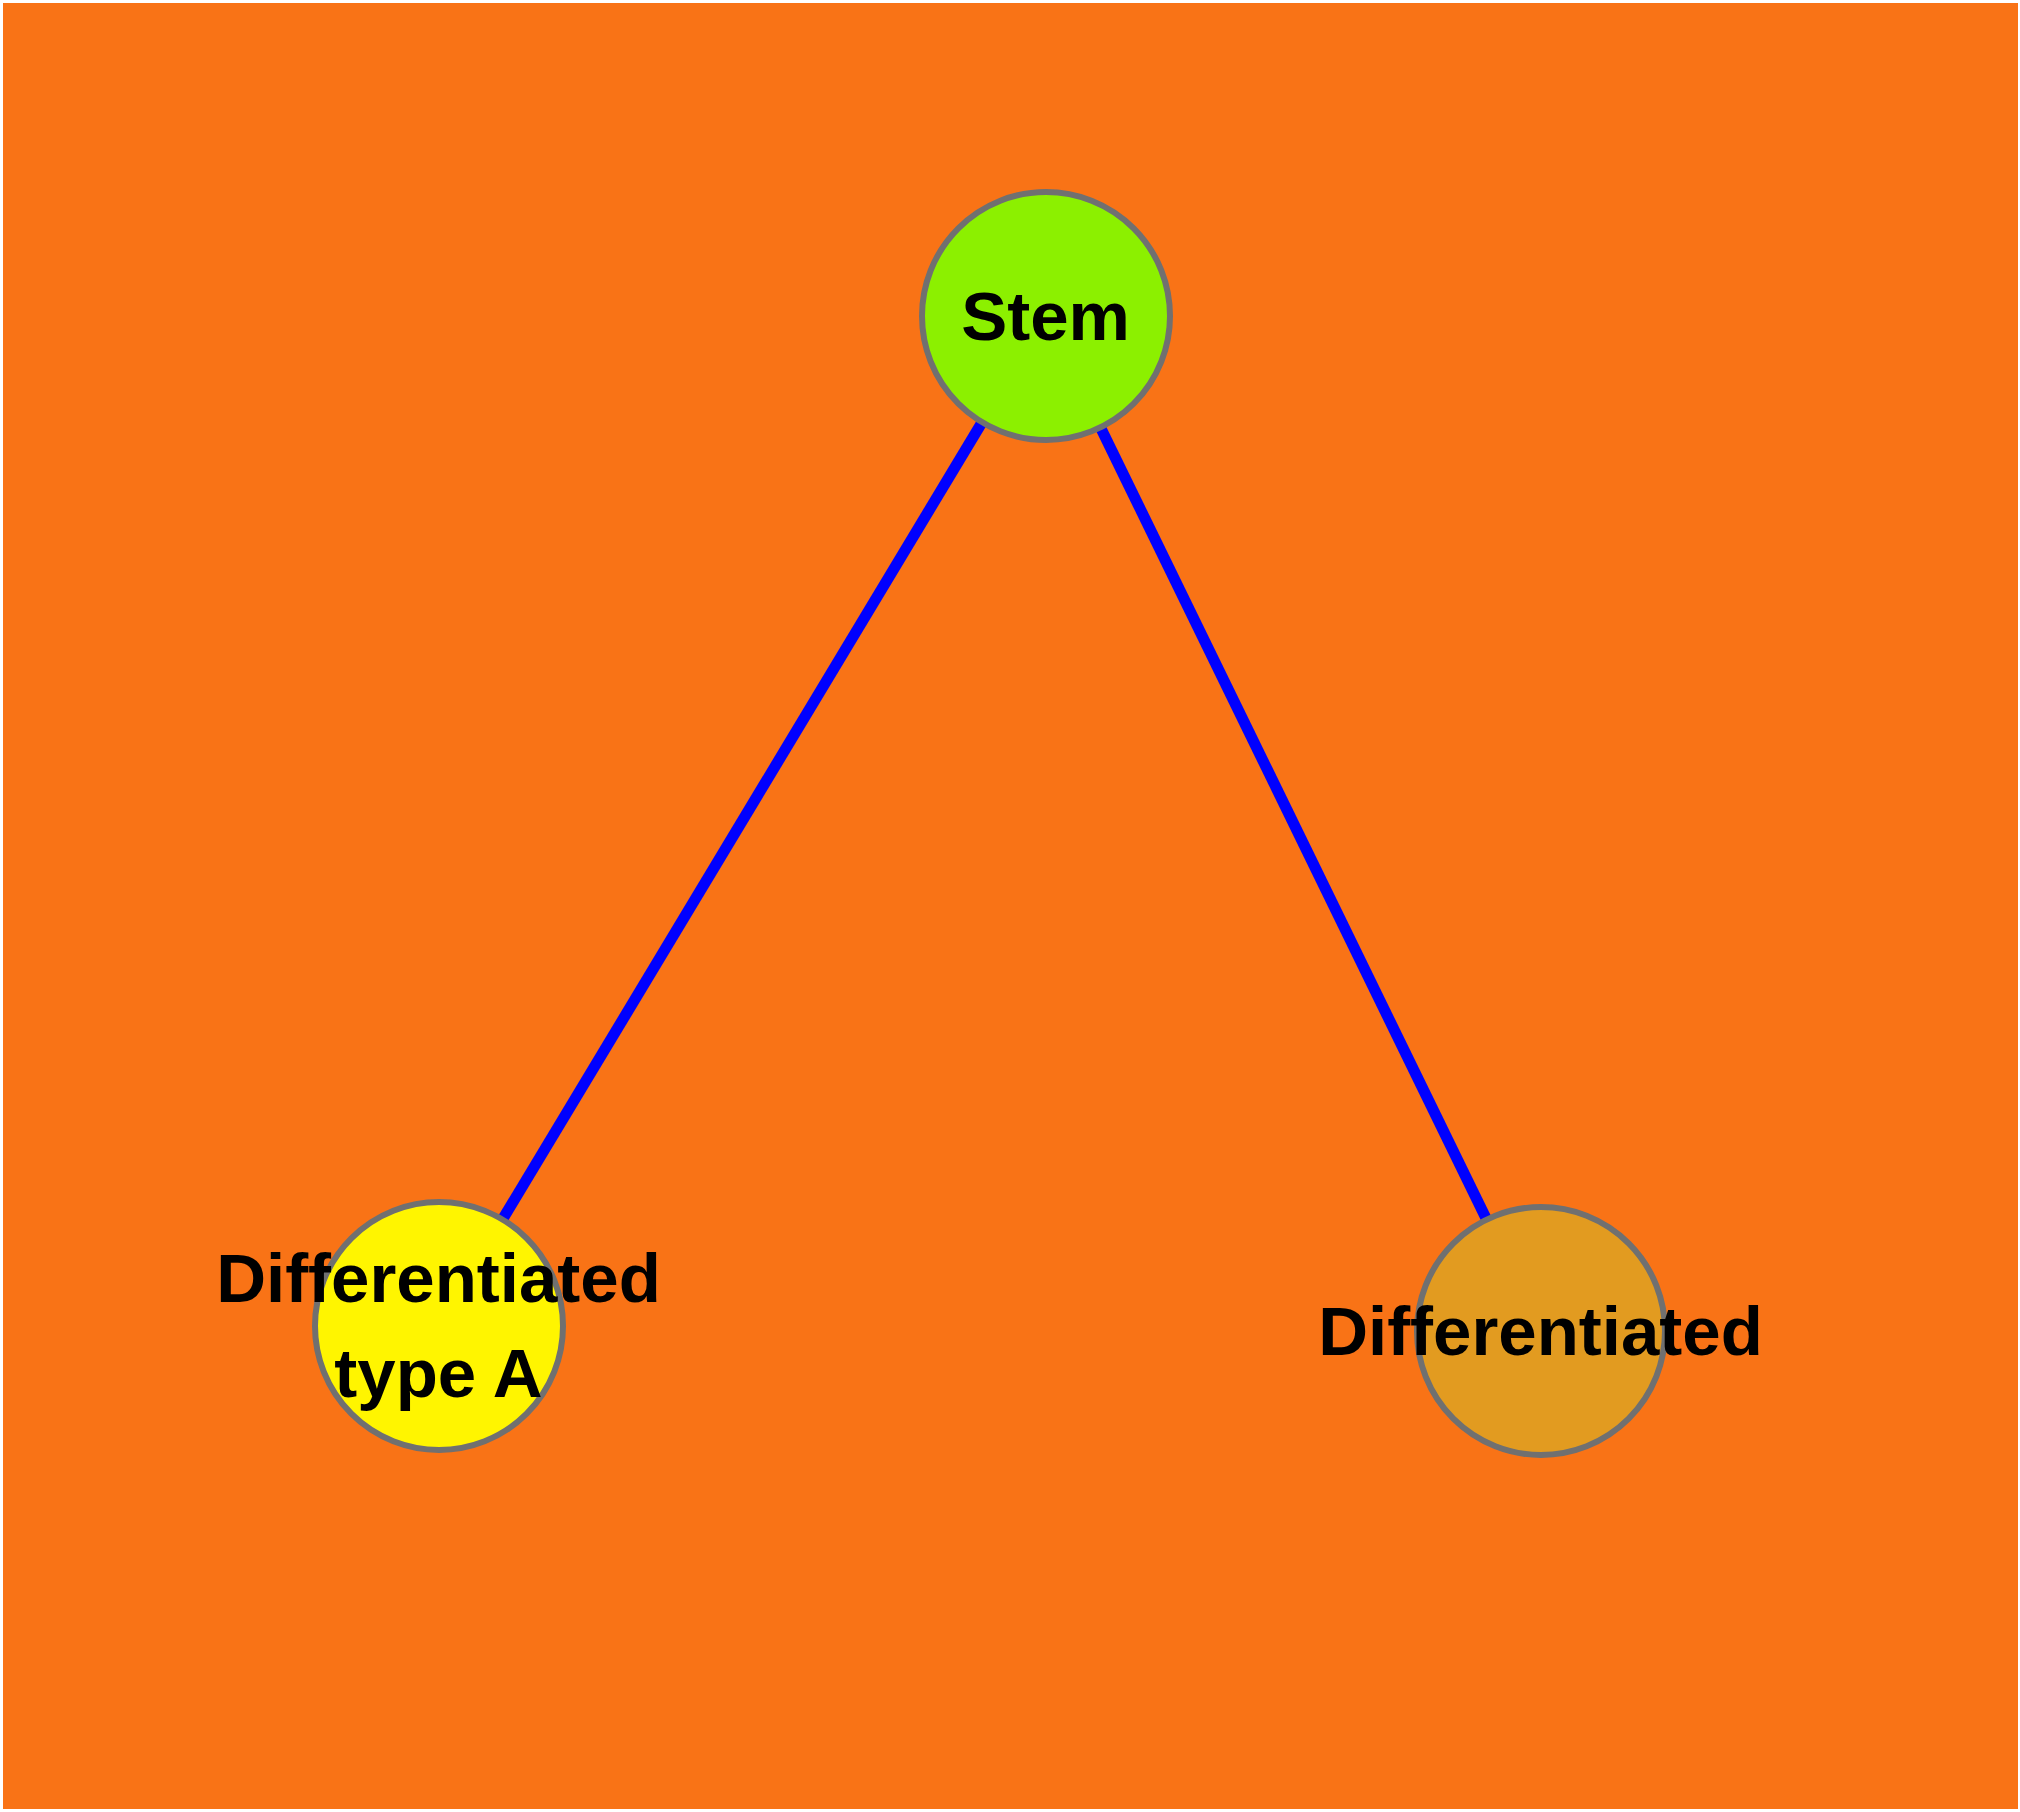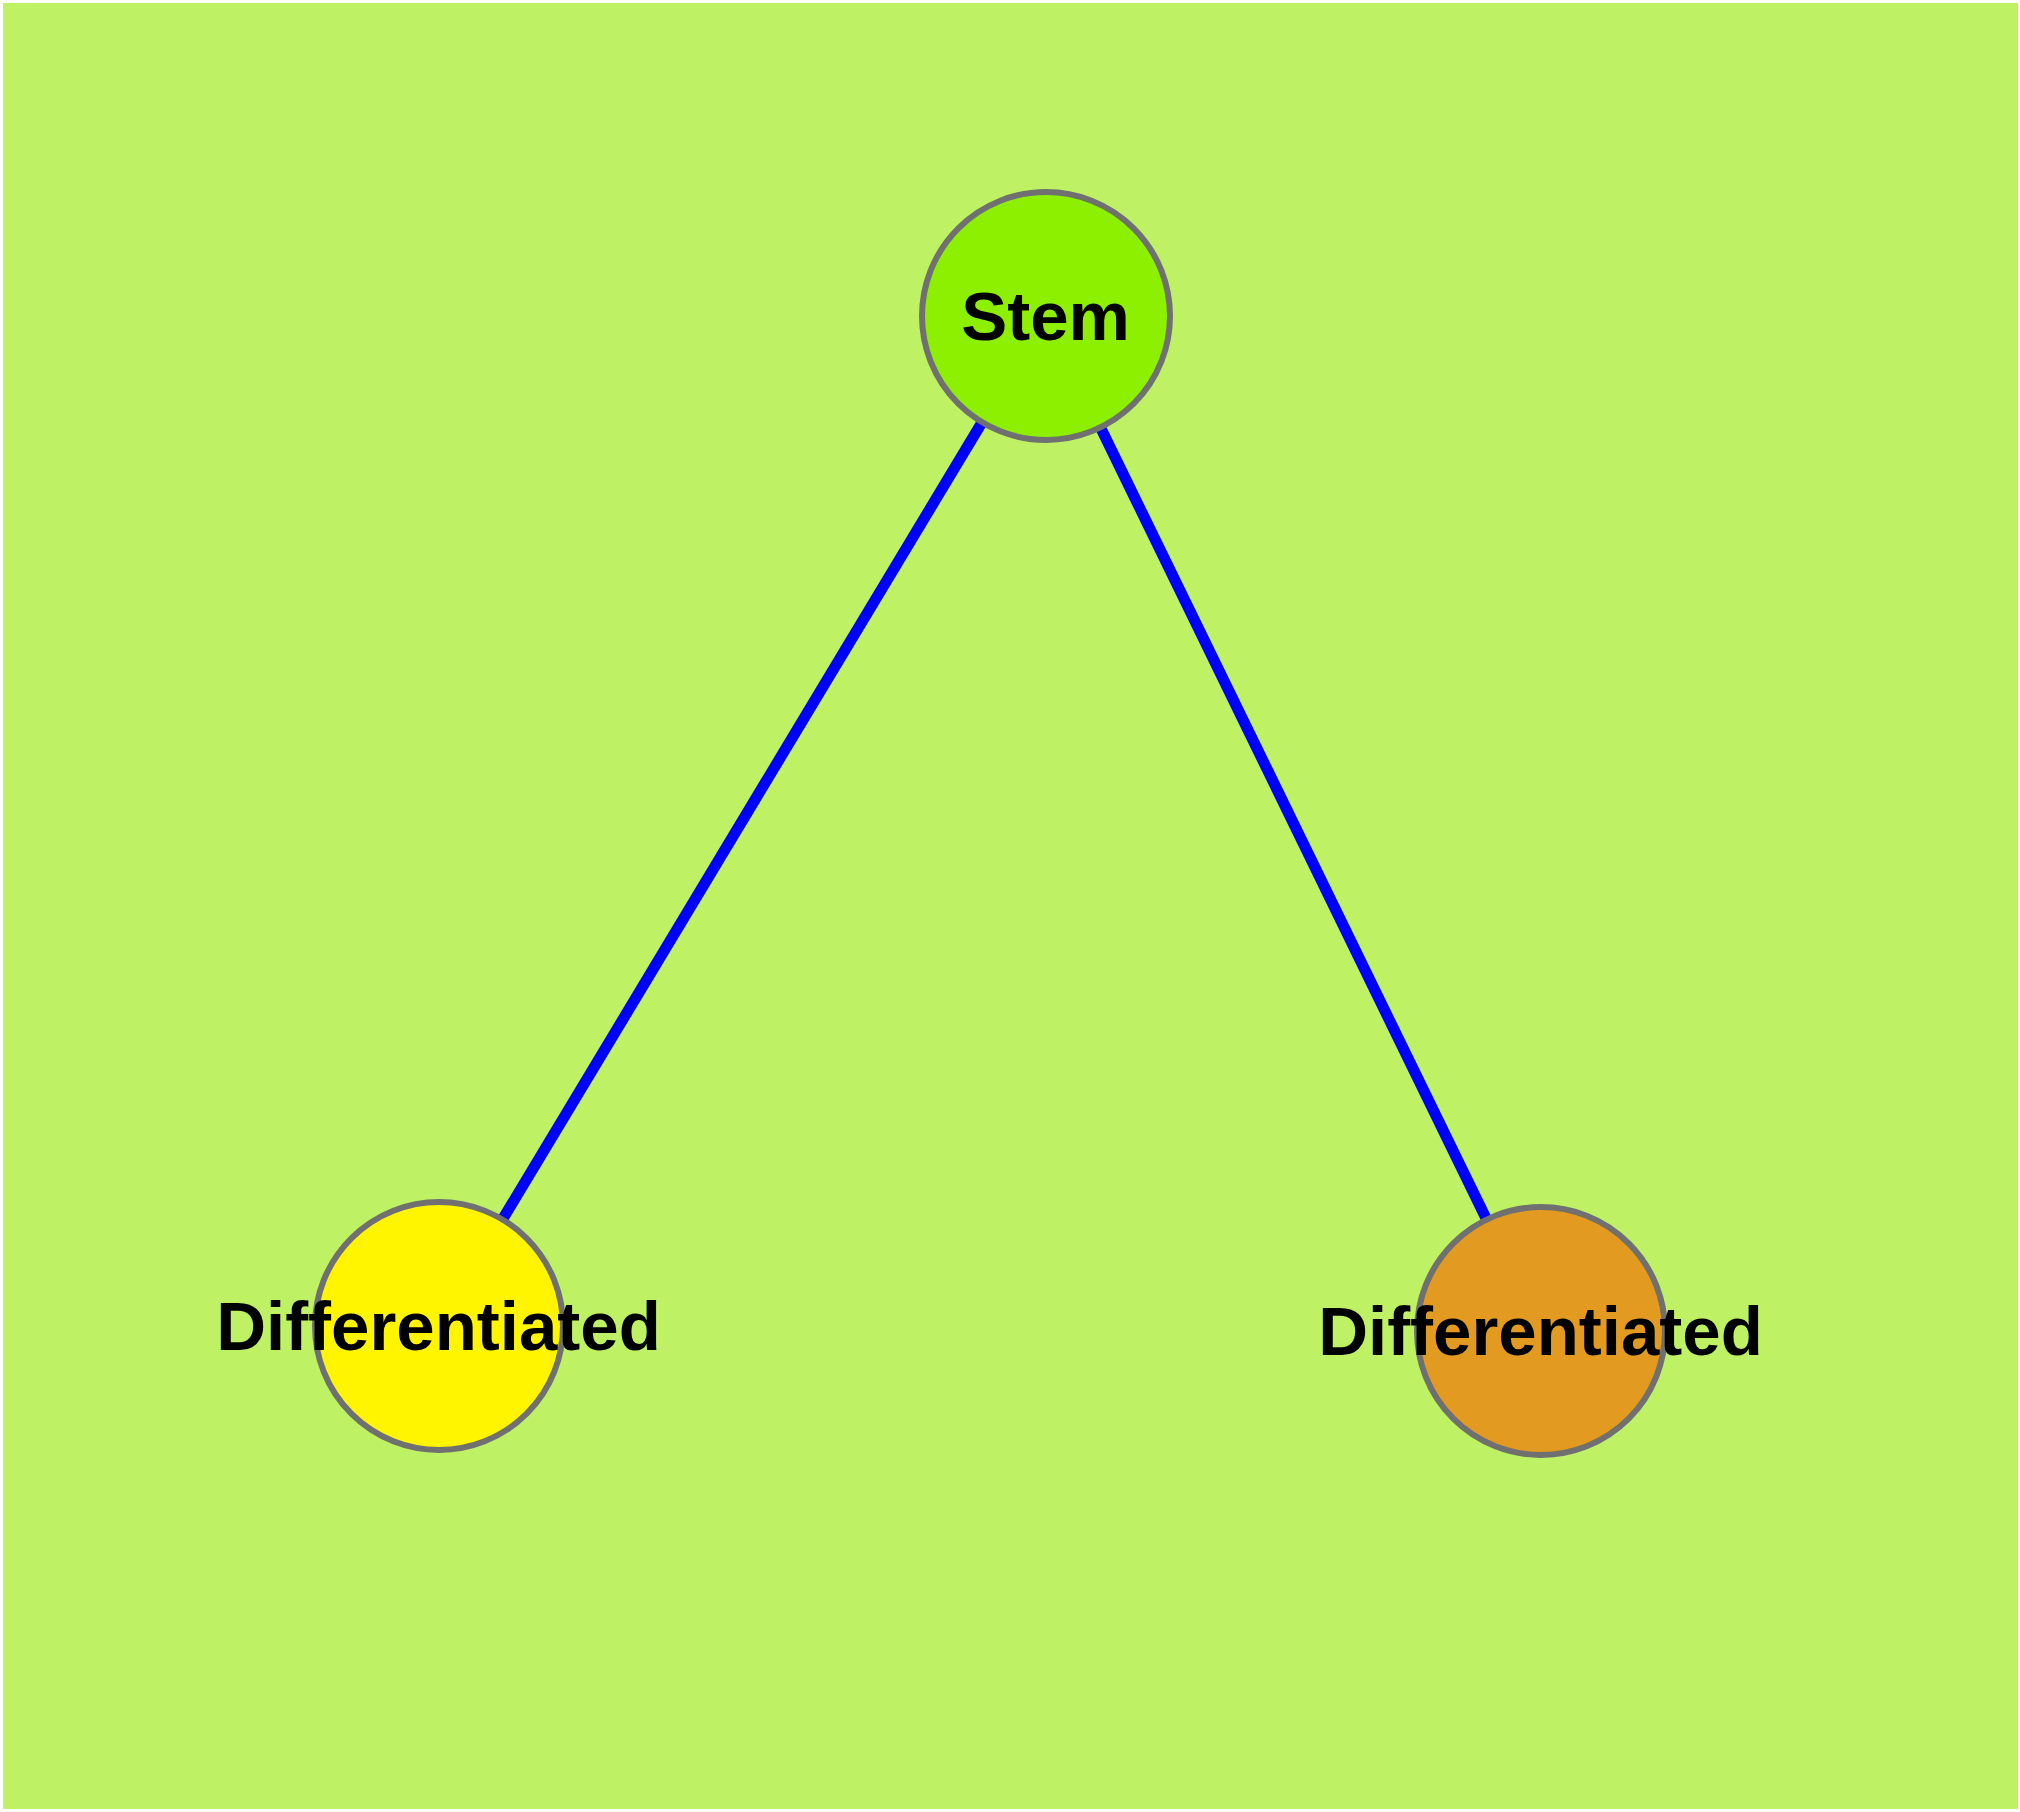--- a/index.html
+++ b/index.html
@@ -8,21 +8,21 @@
     background: #ffffff;
     width: 2021px;
     height: 1812px;
     overflow: hidden;
     font-family: "Liberation Sans", sans-serif;
   }
   .canvas {
     position: absolute;
     left: 2.5px; top: 2.5px;
     width: 2015px; height: 1806px;
-    background: #bef264;
+    background: #f97316;
   }
   .edges-svg {
     position: absolute;
     left: 0; top: 0;
     width: 2015px; height: 1806px;
   }
   .edge {
     stroke: #0000ff;
     stroke-width: 13;
   }
@@ -65,20 +65,21 @@
   <div class="node node-stem"></div>
   <div class="node node-type-a"></div>
   <div class="node node-type-b"></div>
 
   <div class="node-label label-stem">
     <span class="label-line">Stem</span>
   </div>
 
   <div class="node-label label-type-a">
     <span class="label-line">Differentiated</span>
+    <span class="label-line">type A</span>
   </div>
 
   <div class="node-label label-type-b">
     <span class="label-line">Differentiated</span>
   </div>
 
 </div>
 
 
 </body></html>

